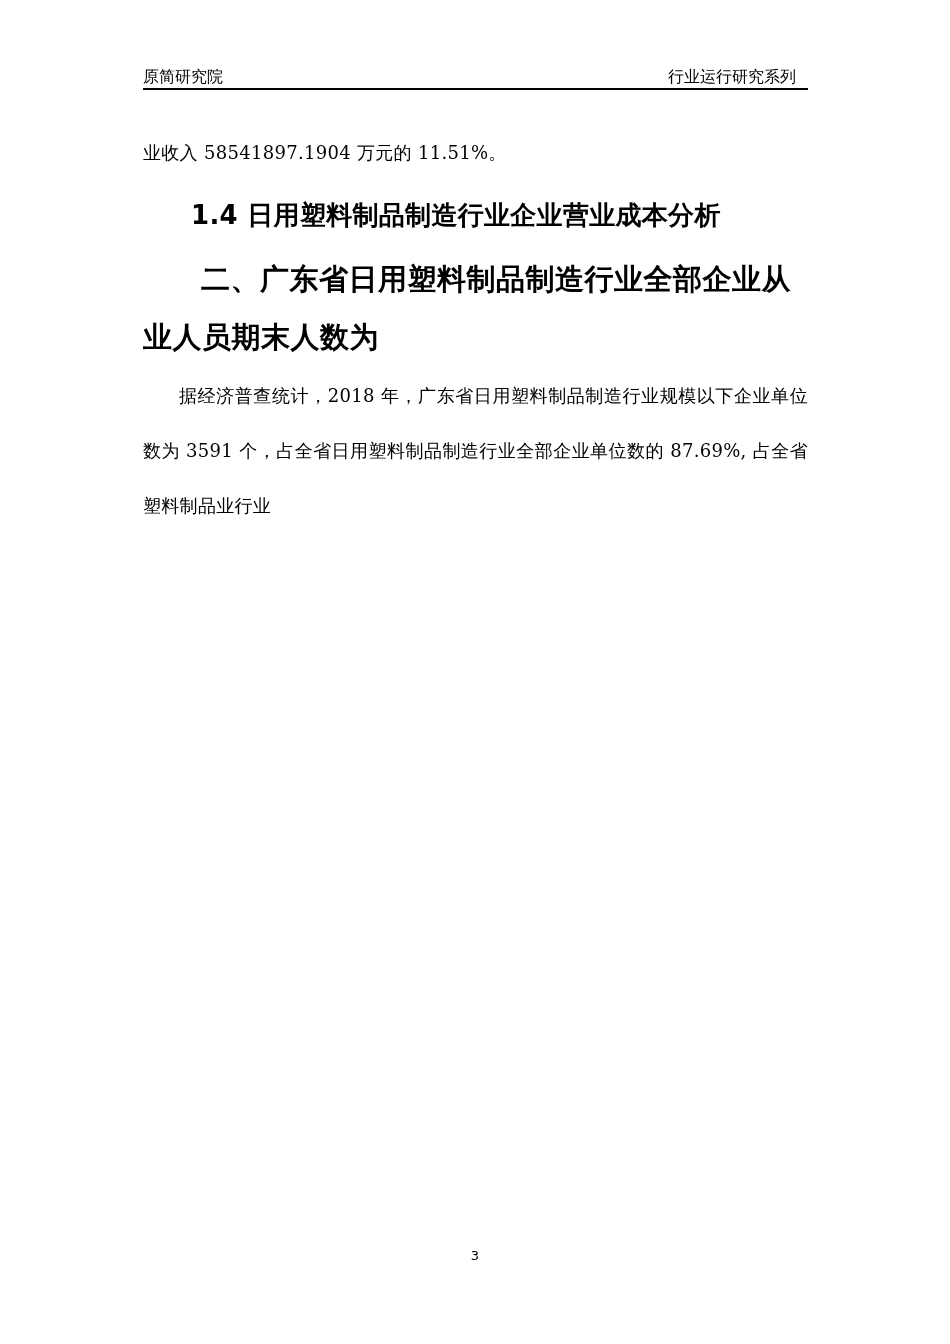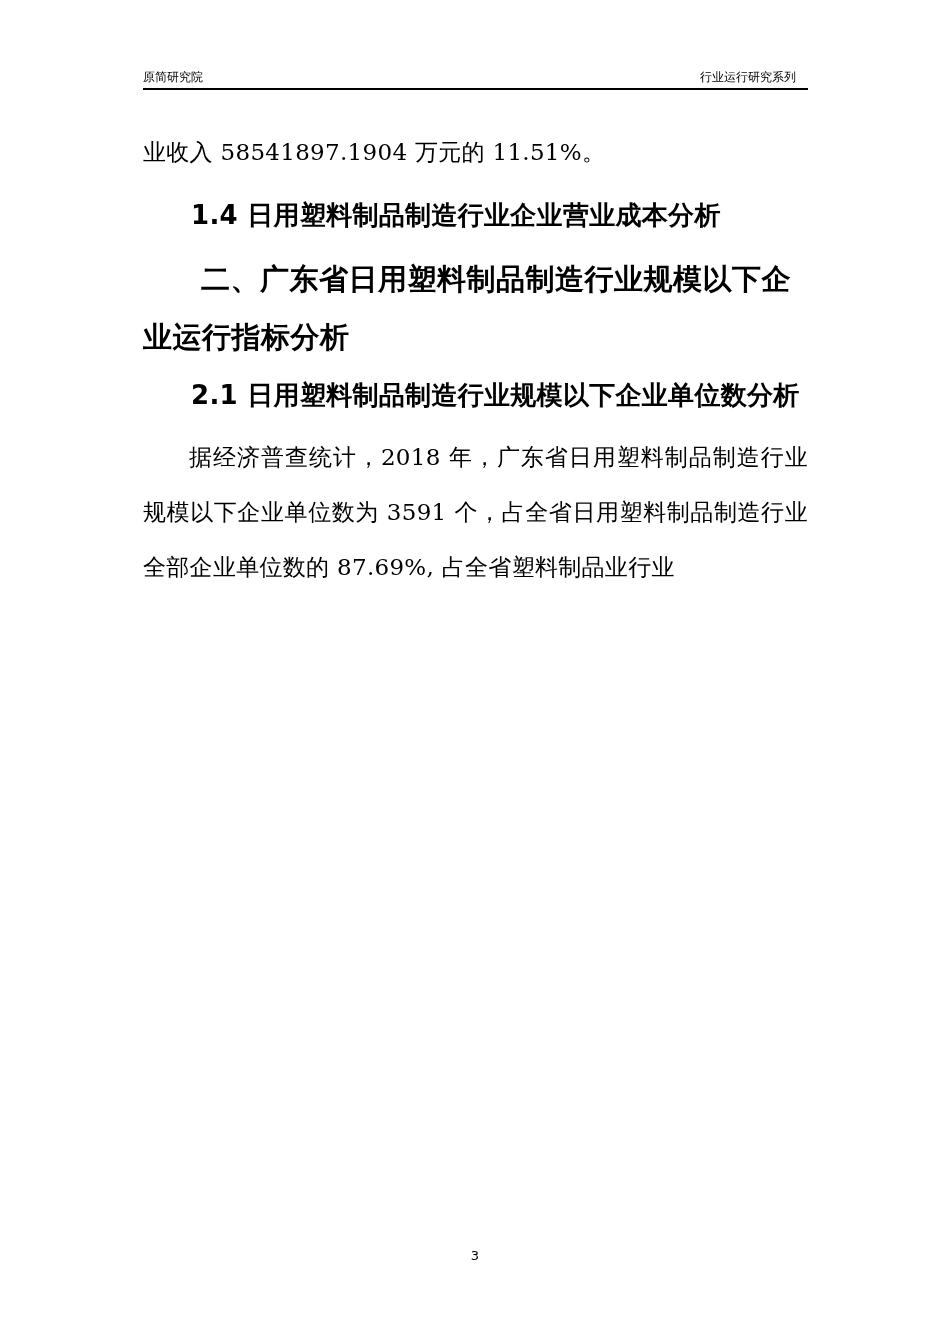--- a/index.html
+++ b/index.html
@@ -16,34 +16,34 @@
       font-family: "DejaVu Serif", "Liberation Serif", serif;
     }
     .page-header {
       position: absolute;
       left: 143px;
       top: 68px;
       width: 665px;
       height: 20px;
       border-bottom: 2.5px solid #000000;
       font-family: "DejaVu Sans", "Liberation Sans", sans-serif;
-      font-size: 12px;
+      font-size: 16px;
       line-height: 18px;
     }
     .page-header .left { position: absolute; left: 0; top: 0; }
     .page-header .right { position: absolute; right: 12px; top: 0; }
 
     .content {
       position: absolute;
       left: 143px;
       top: 125px;
       width: 665px;
     }
     .para {
-      font-size: 23px;
+      font-size: 18px;
       line-height: 55px;
       margin: 0;
       text-indent: 2em;
       letter-spacing: 0.3px;
       text-align: justify;
       text-align-last: left;
     }
     .para.cont { text-indent: 0; }
     .h2 {
       font-family: "DejaVu Sans", "Liberation Sans", sans-serif;
@@ -77,18 +77,17 @@
 <body>
 
 <div class="page-header">
   <span class="left">原简研究院</span>
   <span class="right">行业运行研究系列</span>
 </div>
 
 <div class="content">
   <p class="para cont" style="margin-bottom:8px;">业收入 58541897.1904 万元的 11.51%。</p>
   <h3 class="h2" style="margin-bottom:7px;">1.4 日用塑料制品制造行业企业营业成本分析</h3>
-  <h2 class="h1" style="margin-bottom:2px;">二、广东省日用塑料制品制造行业规模以下企业运行指标分析</h2>
-  <h3 class="h2" style="margin-bottom:7px;">2.1 日用塑料制品制造行业规模以下企业单位数分析</h3>
+  <h2 class="h1" style="margin-bottom:2px;">二、广东省日用塑料制品制造行业全部企业从业人员期末人数为</h2>
   <p class="para">据经济普查统计，2018 年，广东省日用塑料制品制造行业规模以下企业单位数为 3591 个，占全省日用塑料制品制造行业全部企业单位数的 87.69%, 占全省塑料制品业行业</p>
 </div>
 
 <div class="page-number">3</div>
 
 </body></html>

